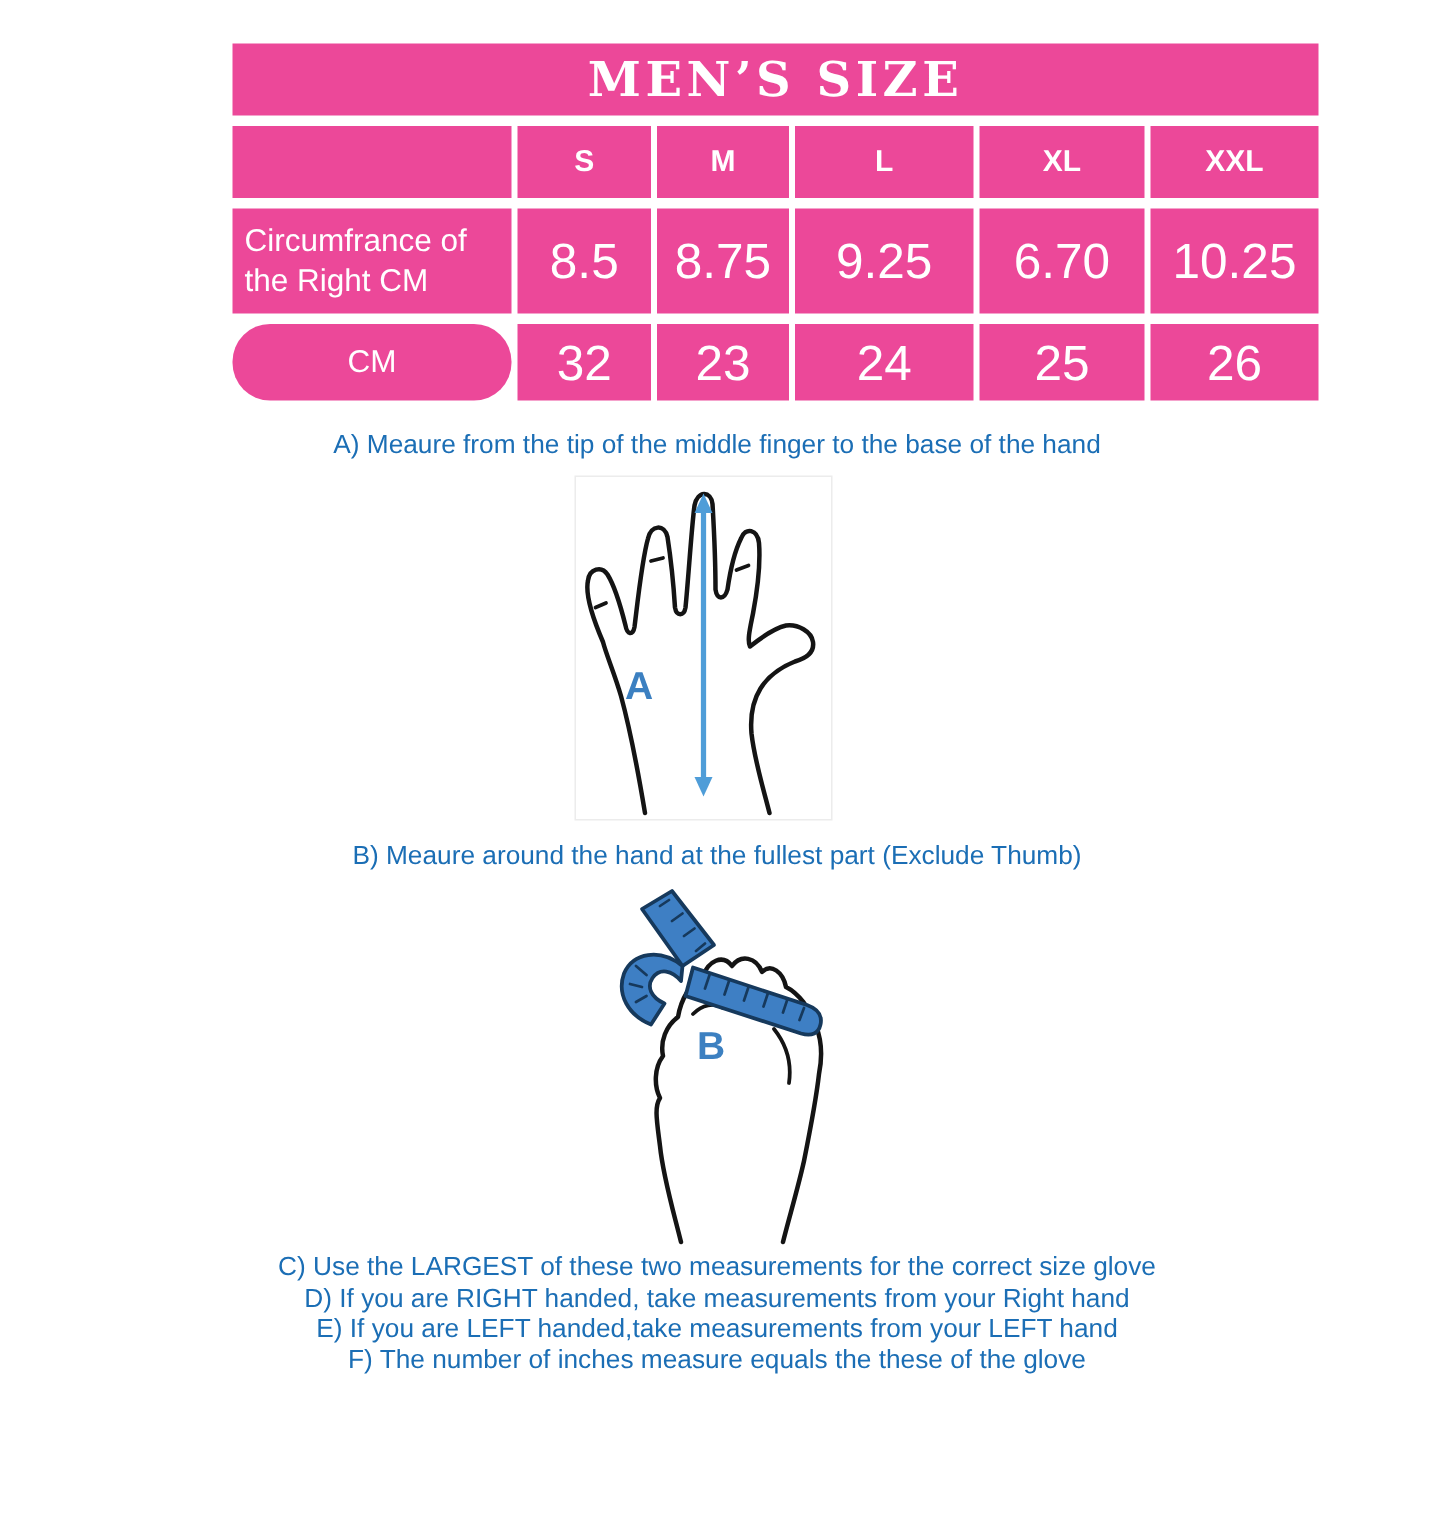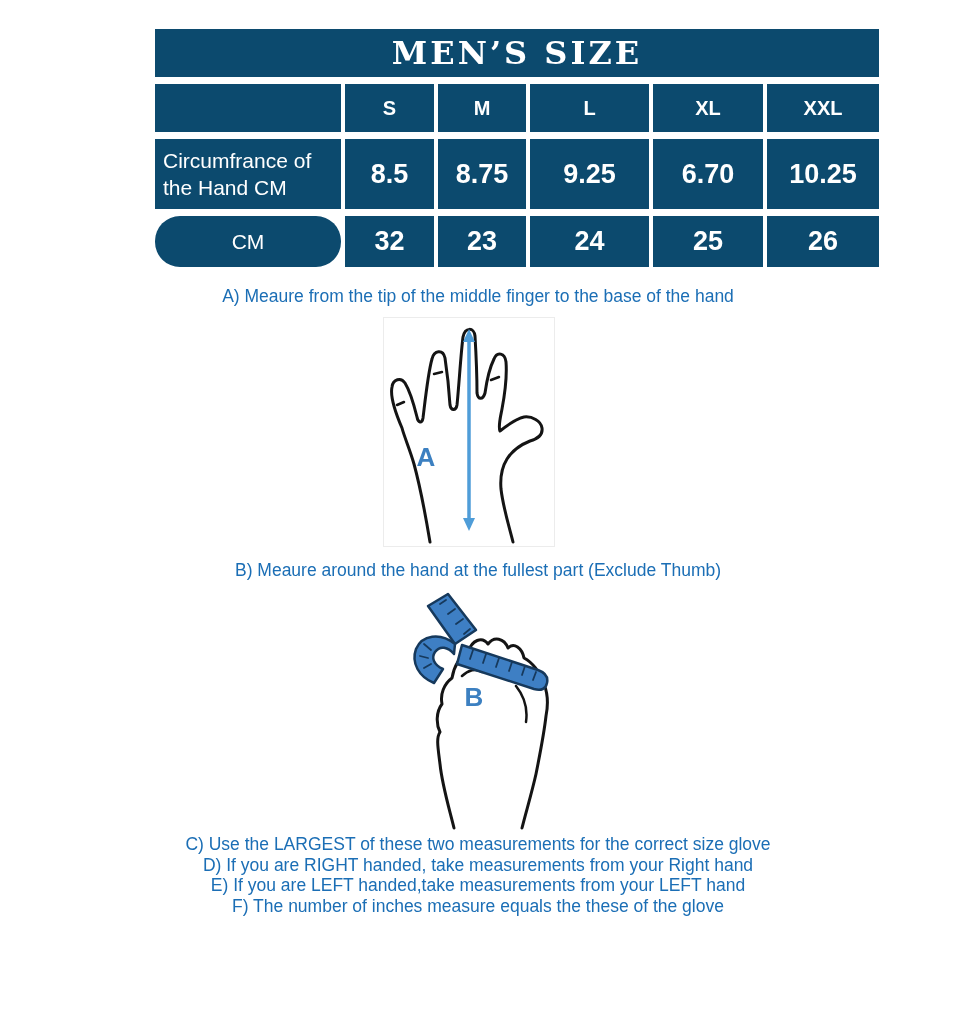--- a/index.html
+++ b/index.html
@@ -11,31 +11,31 @@
 
   
   .size-table {
     position:absolute; left:155px; top:29px;
     display:grid;
     grid-template-columns:186px 89px 88px 119px 110px 112px;
     grid-template-rows:48px 48px 70px 51px;
     gap:7px 4px;
   }
   .cell {
-    background:#0c4a6e; color:#ffffff;
+    background:#ec4899; color:#ffffff;
     display:flex; align-items:center; justify-content:center;
     text-align:center;
   }
   .cell.title {
     grid-column:1 / -1;
     font-family:"DejaVu Serif", serif;
     font-weight:bold; font-size:32px; letter-spacing:3px;
   }
   .cell.size-hdr { font-weight:bold; font-size:20px; }
-  .cell.value    { font-weight:bold; font-size:27px; }
+  .cell.value    { font-weight:normal; font-size:33px; }
   .cell.row-label {
     font-size:21px; line-height:1.3;
     justify-content:flex-start; text-align:left; padding-left:8px;
   }
   .cell.row-label-center { font-size:21px;border-radius:25px; }
 
   
   .instr {
     position:absolute; left:0; width:956px;
     text-align:center; color:#1b6eb5; font-size:17.5px;
@@ -67,21 +67,21 @@
 <div class="size-table">
   <div class="cell title">MEN’S SIZE</div>
 
   <div class="cell"></div>
   <div class="cell size-hdr">S</div>
   <div class="cell size-hdr">M</div>
   <div class="cell size-hdr">L</div>
   <div class="cell size-hdr">XL</div>
   <div class="cell size-hdr">XXL</div>
 
-  <div class="cell row-label">Circumfrance of the Hand CM</div>
+  <div class="cell row-label">Circumfrance of the Right CM</div>
   <div class="cell value">8.5</div>
   <div class="cell value">8.75</div>
   <div class="cell value">9.25</div>
   <div class="cell value">6.70</div>
   <div class="cell value">10.25</div>
 
   <div class="cell row-label-center">CM</div>
   <div class="cell value">32</div>
   <div class="cell value">23</div>
   <div class="cell value">24</div>

